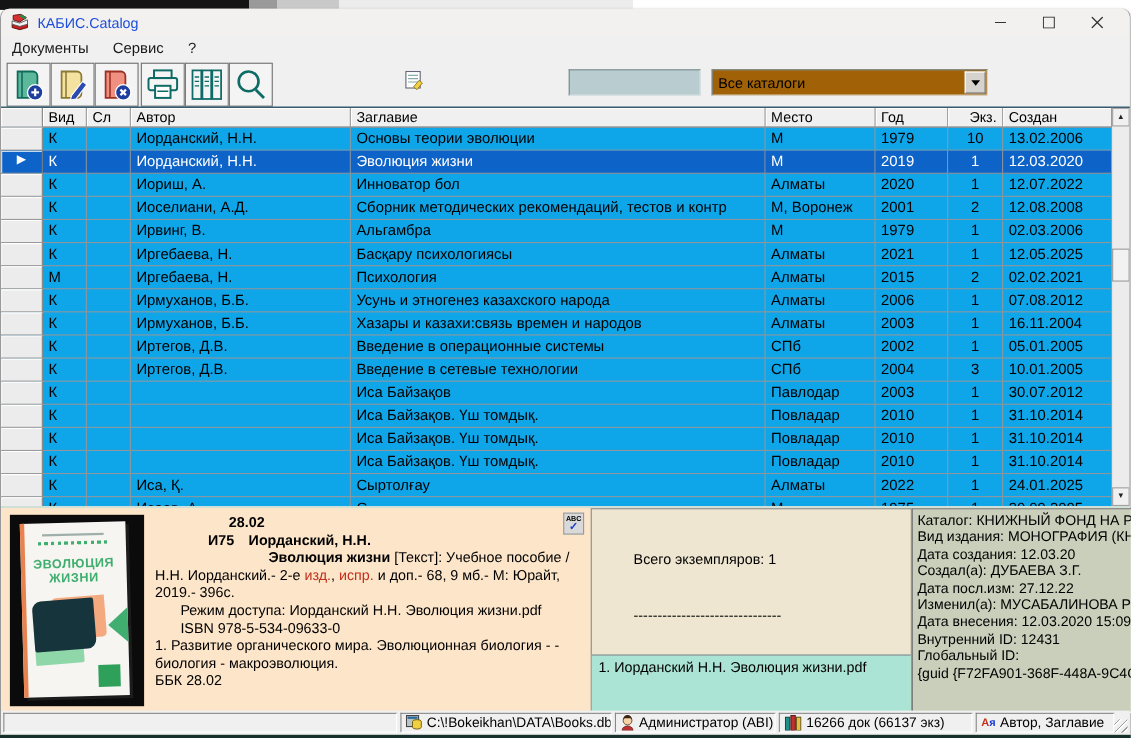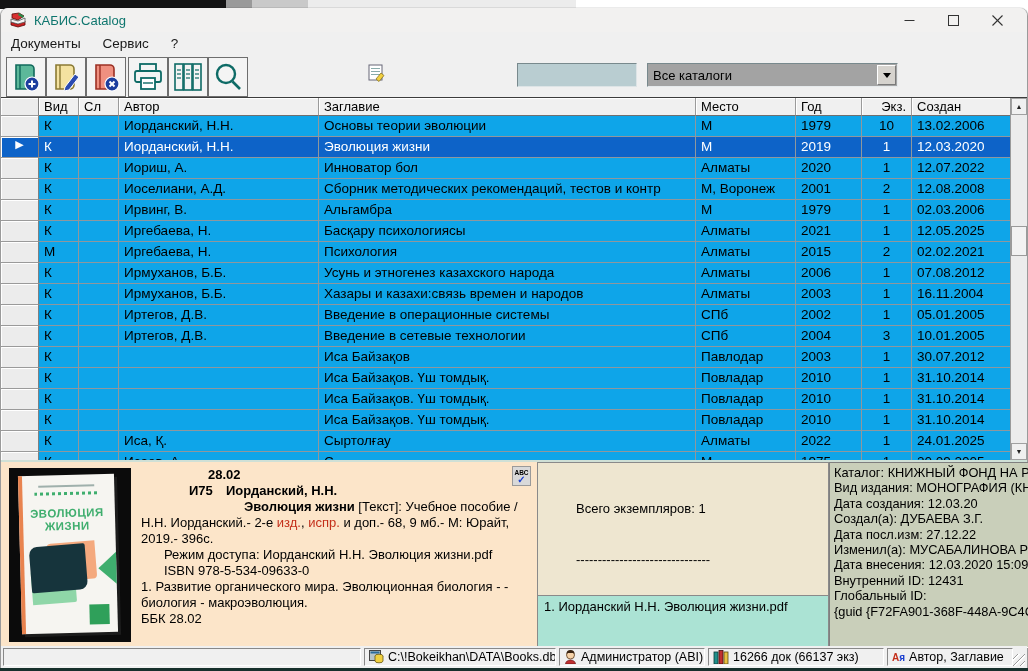--- a/index.html
+++ b/index.html
@@ -11,39 +11,39 @@
     background:linear-gradient(to right,#141414 0 22%,#9a9a9a 22% 24.5%,#c9c9c9 24.5% 30%,#ececec 30% 56%,#ffffff 56% 100%); }
   .backdrop-bottom { position:absolute; left:0; top:668px; width:1028px; height:3px; background:#17302c; }
 
   .window { position:absolute; left:0; top:8px; width:1028px; height:660px;
     background:#f0f0f0; border-radius:8px 8px 0 0;
     border-left:1px solid #9a9a9a; border-right:1px solid #9a9a9a; box-shadow:0 0 0 1px rgba(0,0,0,.08); }
 
   
   .titlebar { height:24px; display:flex; align-items:center; padding:0 8px; border-radius:8px 8px 0 0; background:#f2f1f0; }
   .app-icon { width:18px; height:16px; margin-right:7px; display:inline-flex; }
-  .title-text { color:#0f766e; font-size:13px; }
+  .title-text { color:#1d4ed8; font-size:13px; }
   .win-controls { margin-left:auto; display:flex; }
   .wbtn { width:44px; height:22px; border:none; background:transparent; display:flex; align-items:center; justify-content:center; color:#333; }
   .wbtn svg { display:block; }
 
   
   .menubar { height:22px; display:flex; align-items:center; padding-left:10px; background:#f0f0f0; }
   .menu-item { margin-right:22px; font-size:13.5px; color:#1a1a1a; }
 
   
   .toolbar { position:relative; height:43px; background:#f0f0f0; }
   .tb-btn { position:absolute; top:3px; width:40px; height:40px; background:#f4f4f4; border:1px solid #6e6e6e;
     display:flex; align-items:center; justify-content:center; padding:0; }
   .find-icon { position:absolute; left:367px; top:10px; width:17px; height:18px; }
   .find-input { position:absolute; left:388px; top:9px; width:124px; height:24px; background:#c9e7f5;
     border:1px solid; border-color:#7c8f98 #dfe8ec #dfe8ec #7c8f98; padding:0 4px; font:13px "Liberation Sans",sans-serif; }
   .find-input2 { position:absolute; left:516px; top:9px; width:120px; height:24px; background:#b9cdd1;
     border:1px solid; border-color:#78898d #dde4e6 #dde4e6 #78898d; }
-  .combo { position:absolute; left:646px; top:9px; width:251px; height:24px; background:#a3a3a3;
+  .combo { position:absolute; left:646px; top:9px; width:251px; height:24px; background:#a16207;
     border:1px solid; border-color:#78898d #e6eaec #e6eaec #78898d; display:flex; align-items:center; }
   .combo-label { padding-left:5px; flex:1; }
   .combo-btn { width:19px; height:20px; margin-right:1px; background:#d6d3ce; border:1px solid;
     border-color:#fff #7a7a7a #7a7a7a #fff; display:flex; align-items:center; justify-content:center; }
   .combo-btn i { width:0; height:0; border:4px solid transparent; border-top:5px solid #000; margin-top:5px; }
 
   
   .table-area { position:relative; height:363px; border-top:1px solid #3c3c3c; background:#0ea5e9; overflow:hidden; }
   .thead { display:flex; height:18px; background:#f0f0f0; width:1011px; }
   .hcell { border-right:1px solid #9a9a9a; border-bottom:1px solid #6f6f6f; padding:1px 0 0 5px;

